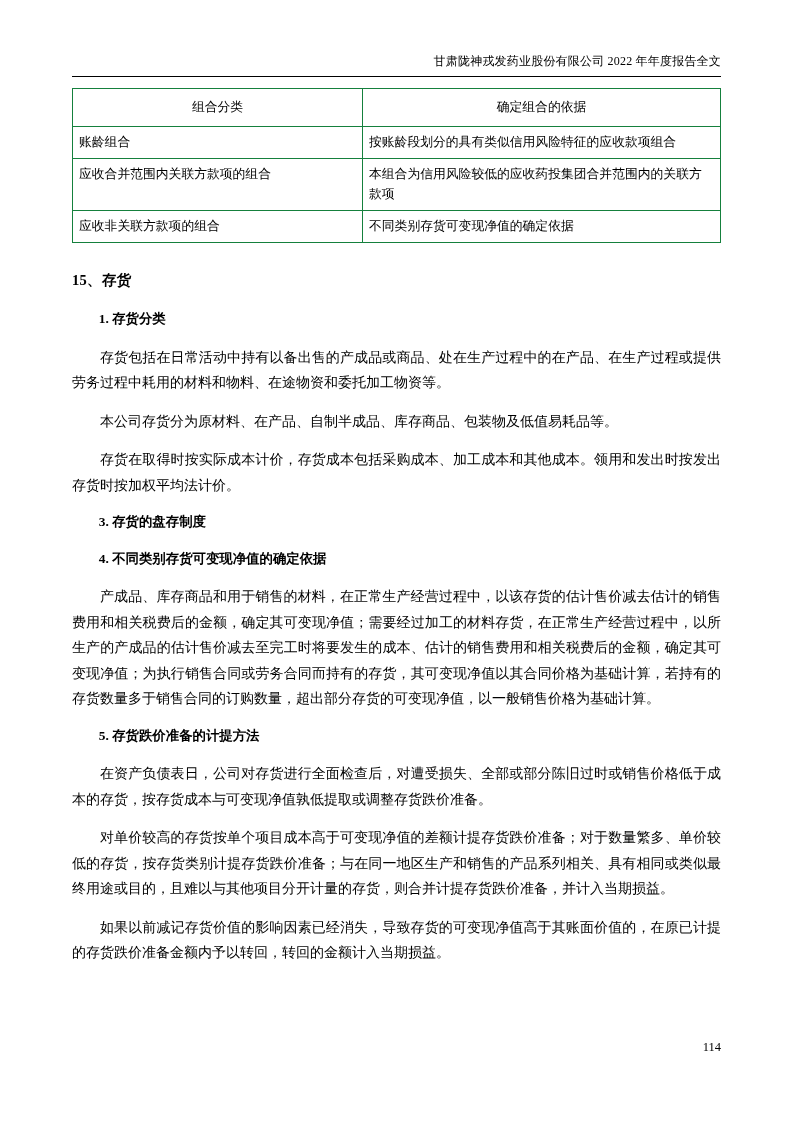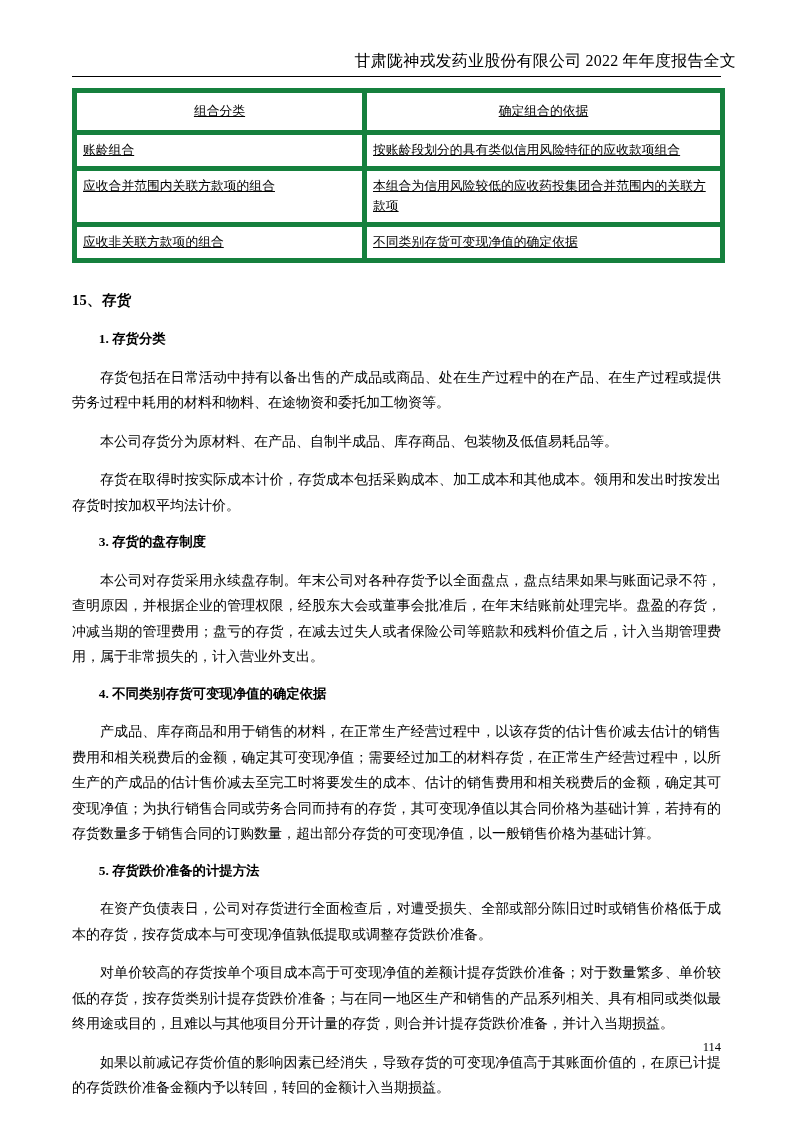--- a/index.html
+++ b/index.html
@@ -17,22 +17,22 @@
   .page {
     position: relative;
     width: 793px;
     height: 1122px;
     box-sizing: border-box;
     padding: 0 72px;
   }
   .header {
     position: absolute;
     top: 52px;
-    right: 57px;
-    font-size: 16px;
+    right: 72px;
+    font-size: 12px;
     line-height: 18px;
     letter-spacing: 0.2px;
   }
   .header-rule {
     position: absolute;
     top: 76px;
     left: 72px;
     right: 72px;
     border-bottom: 1.2px solid #000;
   }
@@ -42,25 +42,24 @@
     left: 72px;
     right: 72px;
   }
   table.classtable {
     border-collapse: collapse;
     width: 648px;
     table-layout: fixed;
     font-size: 12.8px;
   }
   table.classtable td {
-    border: 5px solid #15803d;
+    border: 1px solid #15803d;
     padding: 5px 6px 6px 6px;
     vertical-align: top;
     line-height: 20px;
-    text-decoration: underline;
   }
   table.classtable td.head {
     text-align: center;
     padding: 8px 6px 9px 6px;
   }
   .col1 { width: 290px; }
   .col2 { width: 358px; }
 
   h2.section {
     font-size: 14.5px;
@@ -127,21 +126,20 @@
 
     <h2 class="section">15、存货</h2>
 
     <p class="sub">1. 存货分类</p>
     <p class="para">存货包括在日常活动中持有以备出售的产成品或商品、处在生产过程中的在产品、在生产过程或提供劳务过程中耗用的材料和物料、在途物资和委托加工物资等。</p>
     <p class="para">本公司存货分为原材料、在产品、自制半成品、库存商品、包装物及低值易耗品等。</p>
 
     <p class="para">存货在取得时按实际成本计价，存货成本包括采购成本、加工成本和其他成本。领用和发出时按发出存货时按加权平均法计价。</p>
 
     <p class="sub">3. 存货的盘存制度</p>
-    <p class="para">本公司对存货采用永续盘存制。年末公司对各种存货予以全面盘点，盘点结果如果与账面记录不符，查明原因，并根据企业的管理权限，经股东大会或董事会批准后，在年末结账前处理完毕。盘盈的存货，冲减当期的管理费用；盘亏的存货，在减去过失人或者保险公司等赔款和残料价值之后，计入当期管理费用，属于非常损失的，计入营业外支出。</p>
 
     <p class="sub">4. 不同类别存货可变现净值的确定依据</p>
     <p class="para">产成品、库存商品和用于销售的材料，在正常生产经营过程中，以该存货的估计售价减去估计的销售费用和相关税费后的金额，确定其可变现净值；需要经过加工的材料存货，在正常生产经营过程中，以所生产的产成品的估计售价减去至完工时将要发生的成本、估计的销售费用和相关税费后的金额，确定其可变现净值；为执行销售合同或劳务合同而持有的存货，其可变现净值以其合同价格为基础计算，若持有的存货数量多于销售合同的订购数量，超出部分存货的可变现净值，以一般销售价格为基础计算。</p>
 
     <p class="sub">5. 存货跌价准备的计提方法</p>
     <p class="para">在资产负债表日，公司对存货进行全面检查后，对遭受损失、全部或部分陈旧过时或销售价格低于成本的存货，按存货成本与可变现净值孰低提取或调整存货跌价准备。</p>
     <p class="para">对单价较高的存货按单个项目成本高于可变现净值的差额计提存货跌价准备；对于数量繁多、单价较低的存货，按存货类别计提存货跌价准备；与在同一地区生产和销售的产品系列相关、具有相同或类似最终用途或目的，且难以与其他项目分开计量的存货，则合并计提存货跌价准备，并计入当期损益。</p>
     <p class="para">如果以前减记存货价值的影响因素已经消失，导致存货的可变现净值高于其账面价值的，在原已计提的存货跌价准备金额内予以转回，转回的金额计入当期损益。</p>
 
   </div>

